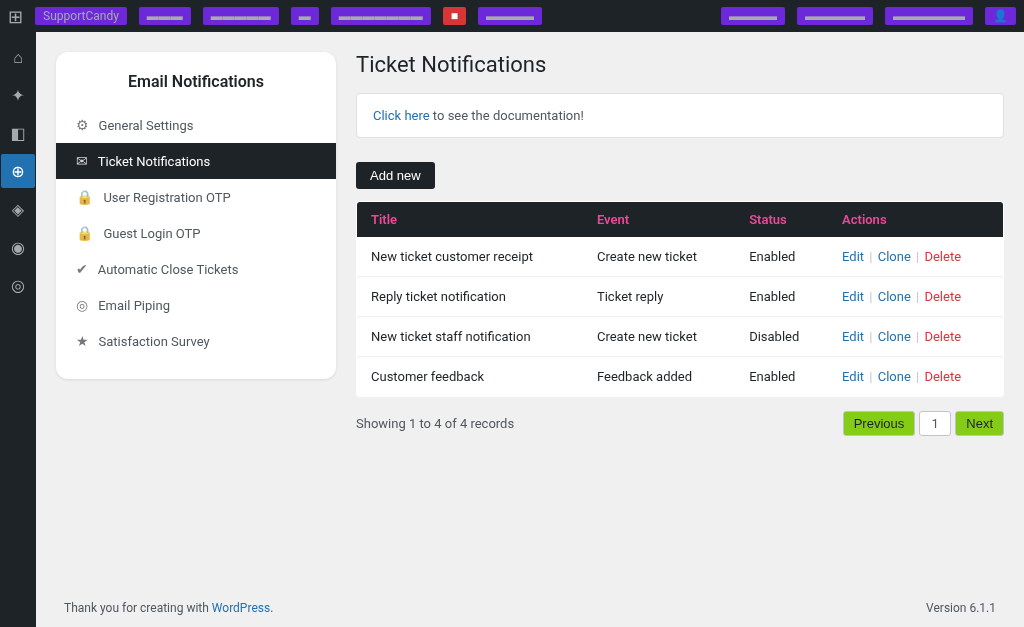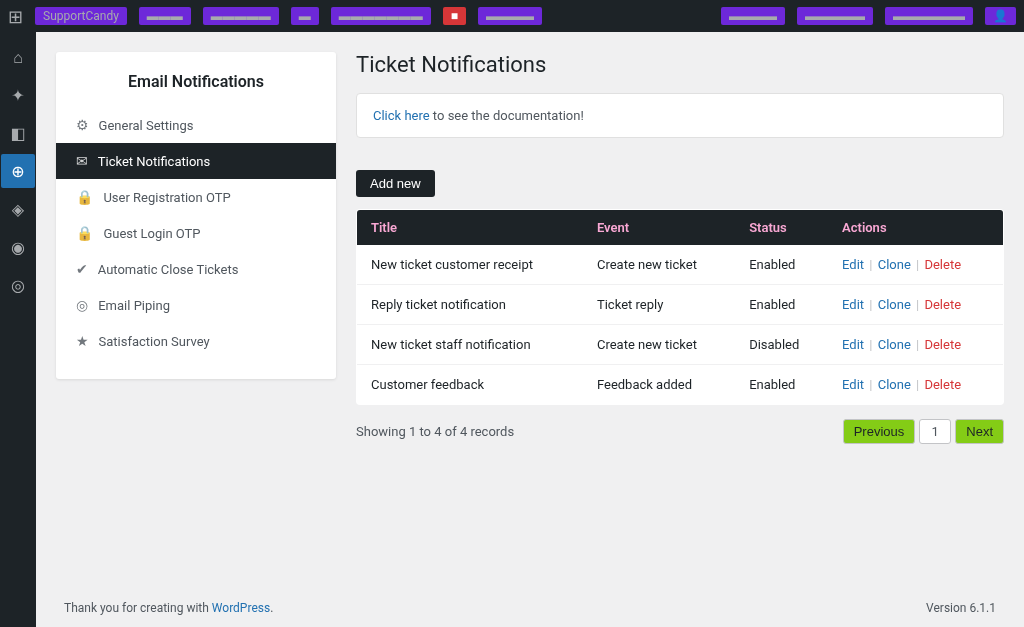--- a/index.html
+++ b/index.html
@@ -65,21 +65,21 @@
       display: flex;
       flex: 1;
       padding: 20px;
       gap: 20px;
     }
 
     
     .plugin-sidebar {
       width: 280px;
       background: #fff;
-      border-radius: 3px;
+      border-radius: 12px;
       box-shadow: 0 1px 3px rgba(0,0,0,0.1);
       padding: 20px 0;
       flex-shrink: 0;
       align-self: flex-start;
     }
     .plugin-sidebar-title {
       font-size: 16px;
       font-weight: 600;
       text-align: center;
       padding: 0 16px 16px;
@@ -110,21 +110,21 @@
       font-weight: 400;
       color: #1d2327;
       margin-bottom: 16px;
     }
 
     .info-box {
       background: #fff;
       border: 1px solid #e0e0e0;
       border-radius: 4px;
       padding: 14px 16px;
-      margin-bottom: 32px;
+      margin-bottom: 24px;
       font-size: 13px;
       color: #50575e;
     }
     .info-box a { color: #2271b1; text-decoration: none; }
 
     .toolbar {
       display: flex;
       align-items: center;
       justify-content: space-between;
       margin-bottom: 12px;
@@ -159,21 +159,21 @@
     .data-table {
       width: 100%;
       border-collapse: collapse;
       background: #fff;
       border: 1px solid #e0e0e0;
       border-radius: 4px;
       overflow: hidden;
     }
     .data-table thead tr {
       background: #1d2327;
-      color: #f9a8d4;
+      color: #ec4899;
     }
     .data-table thead th {
       padding: 10px 14px;
       text-align: left;
       font-size: 13px;
       font-weight: 600;
     }
     .data-table tbody tr {
       border-bottom: 1px solid #f0f0f1;
     }

